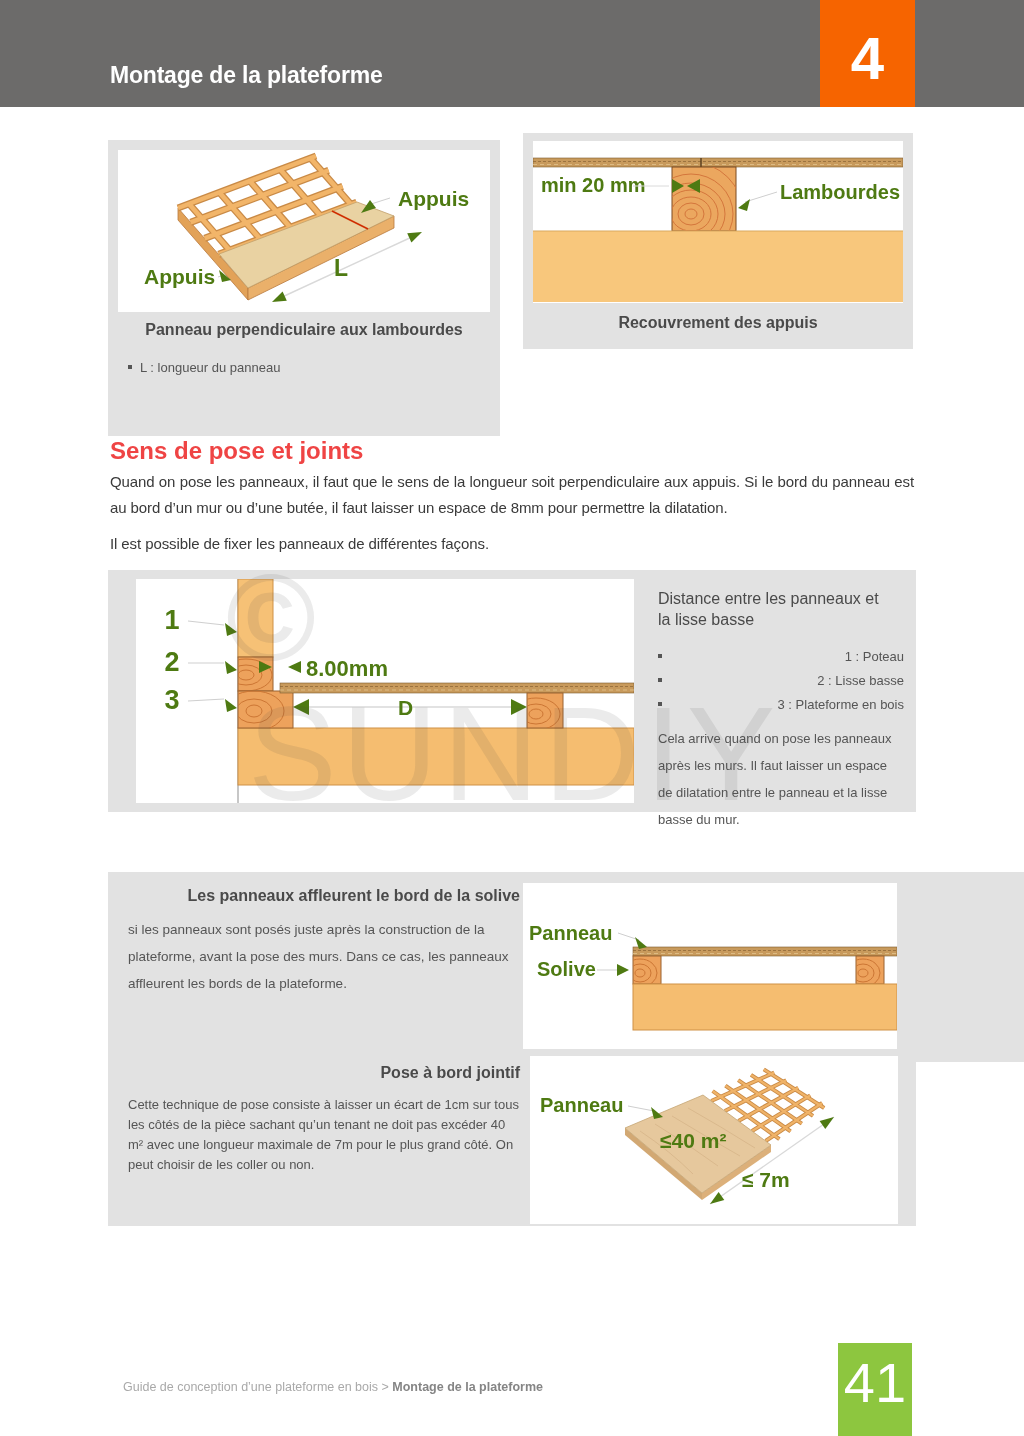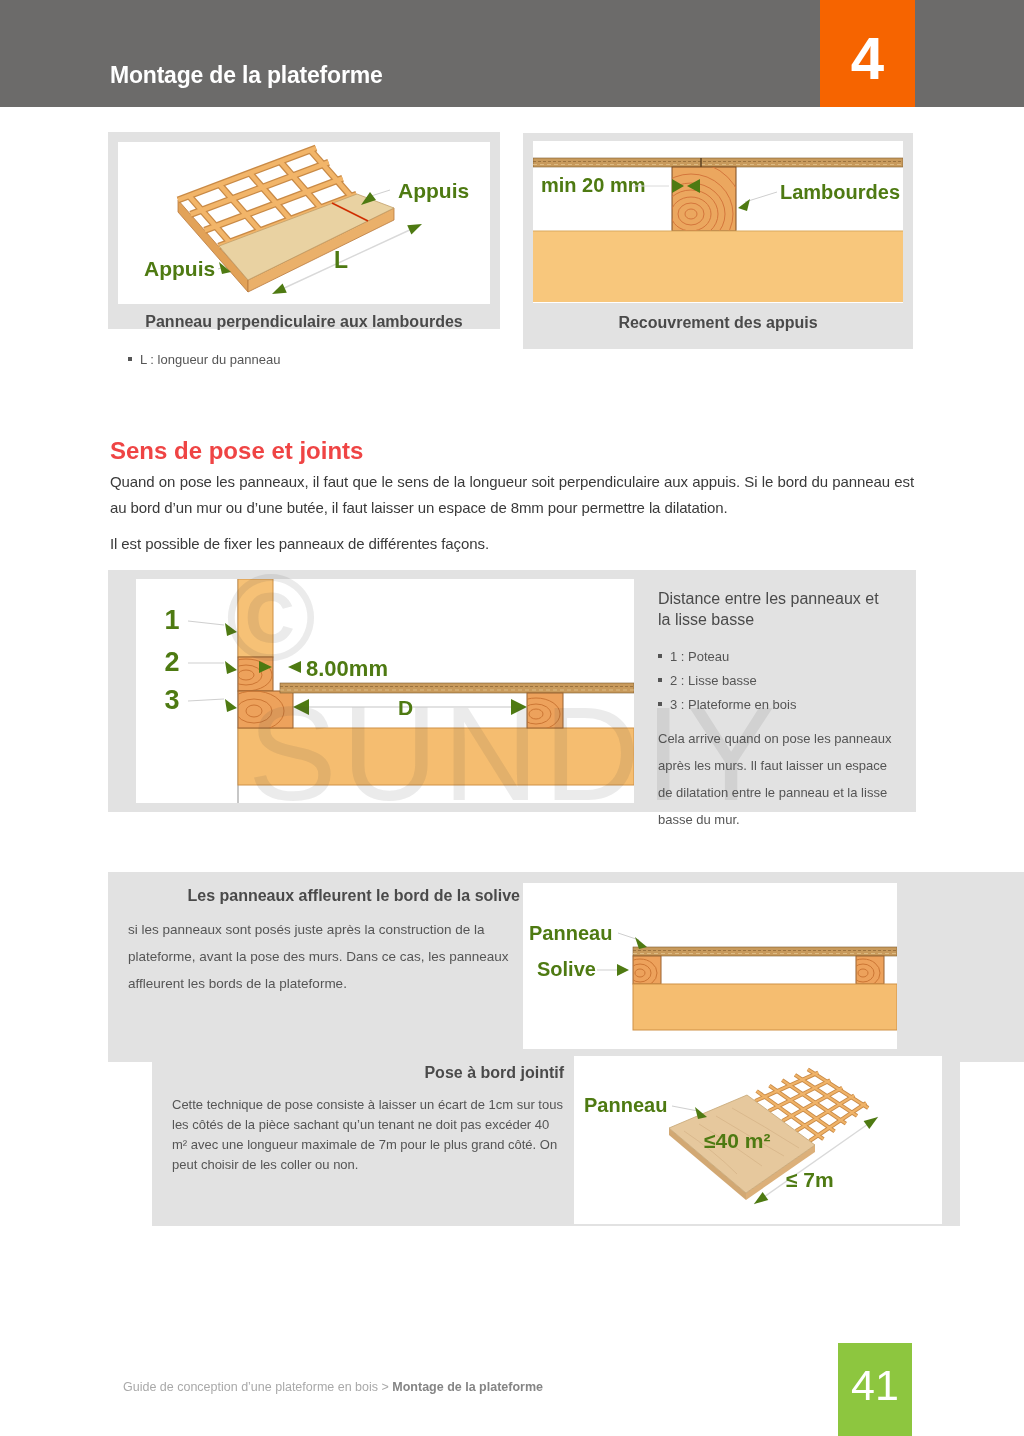--- a/index.html
+++ b/index.html
@@ -11,21 +11,21 @@
   .header { position:absolute; left:0; top:0; width:1024px; height:107px; background:#6c6b6a; }
   .header-title { position:absolute; left:110px; top:62px; font-size:23px; font-weight:bold; color:#fff; letter-spacing:-0.2px; }
   .chapter-box { position:absolute; left:820px; top:0; width:95px; height:107px; background:#f66400; display:flex; align-items:center; justify-content:center; }
   .chapter-num { color:#fff; font-size:60px; font-weight:bold; padding-top:10px; }
 
   
   .panel { position:absolute; background:#e2e2e2; }
   .img-box { position:absolute; background:#fff; overflow:hidden; }
   .caption { position:absolute; left:0; width:100%; text-align:center; font-size:16px; font-weight:bold; color:#4a4a4a; }
 
-  .bullet-row { display:flex; align-items:baseline; font-size:13px; color:#555; line-height:24px; }
+  .bullet-row { display:flex; align-items:baseline; font-size:13px; color:#555; line-height:24px;justify-content:space-between; }
   .sq { display:inline-block; width:4px; height:4px; background:#555; margin-right:8px; flex:0 0 auto; position:relative; top:-3px; }
 
   
   .section-heading { position:absolute; left:110px; top:437px; font-size:24px; font-weight:bold; color:#ef4444; }
   .para { position:absolute; left:110px; width:804px; font-size:15px; line-height:26px; color:#3a3a3a; letter-spacing:-0.1px; }
   .para1 { top:469px; text-align:justify; }
   .para2 { top:531px; }
 
   
   .colC { position:absolute; left:550px; top:18px; width:246px; }
@@ -41,37 +41,37 @@
 
   
   .wm { position:absolute; left:0; top:0; width:100%; height:100%; overflow:hidden; pointer-events:none; z-index:5; color:rgba(70,70,70,0.11); }
   .wm-c { position:absolute; left:118px; top:-22px; font-size:122px; font-weight:bold; }
   .wm-t { position:absolute; left:140px; top:108px; font-size:133px; font-weight:normal; letter-spacing:5px; }
 
   
   .breadcrumb { position:absolute; left:123px; top:1380px; font-size:12.5px; color:#a9a9a9; }
   .breadcrumb b { color:#858585; }
   .page-box { position:absolute; left:838px; top:1343px; width:74px; height:93px; background:#8dc63f; text-align:center; }
-  .page-num { color:#fff; font-size:43px; line-height:1; padding-top:21px; }
+  .page-num { color:#fff; font-size:56px; line-height:1; padding-top:12px; }
 
   svg text { font-family:"Liberation Sans","DejaVu Sans",sans-serif; font-weight:bold; fill:#4e7a12; }
 </style>
 </head>
 <body>
 
 <div id="page">
 
   <div class="header">
     <div class="header-title">Montage de la plateforme</div>
     <div class="chapter-box">
       <span class="chapter-num">4</span>
     </div>
   </div>
 
-  <div class="panel" style="left:108px; top:132px; width:392px; height:197px;">
+  <div class="panel" style="left:108px; top:140px; width:392px; height:296px;">
     <div class="img-box" style="left:10px; top:10px; width:372px; height:162px;">
       <svg width="372" height="162" viewBox="0 0 372 162">
 
         <polygon points="60,58 130,138 130,150 60,70" fill="#e2a258" stroke="#b97a3e" stroke-width="0.8"></polygon>
         <polygon points="130,138 276,66 276,78 130,150" fill="#eab06a" stroke="#b97a3e" stroke-width="0.8"></polygon>
 
         <g>
           <g stroke="#c98a46" stroke-width="7">
             <line x1="100.6" y1="104.4" x2="238.6" y2="52.4"></line>
               <line x1="86.6" y1="88.4" x2="224.6" y2="36.4"></line>
@@ -274,21 +274,21 @@
         <text x="6" y="57" font-size="20">Panneau</text>
         <line x1="95" y1="50" x2="116" y2="57" stroke="#cfcfcf" stroke-width="1"></line>
         <polygon points="124,64 112,54 116,66" fill="#4e7a12"></polygon>
         <text x="14" y="93" font-size="20">Solive</text>
         <line x1="74" y1="87" x2="94" y2="87" stroke="#cfcfcf" stroke-width="1"></line>
         <polygon points="106,87 94,81 94,93" fill="#4e7a12"></polygon>
       </svg>
     </div>
   </div>
 
-  <div class="panel" style="left:108px; top:1050px; width:808px; height:176px;margin-left:44px;">
+  <div class="panel" style="left:108px; top:1050px; width:808px; height:176px;">
     <div class="colL" style="top:14px;">
       <div class="col-title">Pose à bord jointif</div>
       <div class="colE-para">Cette technique de pose consiste à laisser un écart de 1cm sur tous les côtés de la pièce sachant qu’un tenant ne doit pas excéder 40 m² avec une longueur maximale de 7m pour le plus grand côté. On peut choisir de les coller ou non.</div>
     </div>
     <div class="img-box" style="left:422px; top:6px; width:368px; height:168px;">
       <svg width="368" height="168" viewBox="0 0 368 168">
         <polygon points="95,72 172,137 172,144 95,79" fill="#d2a873"></polygon>
         <polygon points="172,137 241,89 241,96 172,144" fill="#dcb07a"></polygon>
         <g>
           <g stroke="#c98a46" stroke-width="4">

